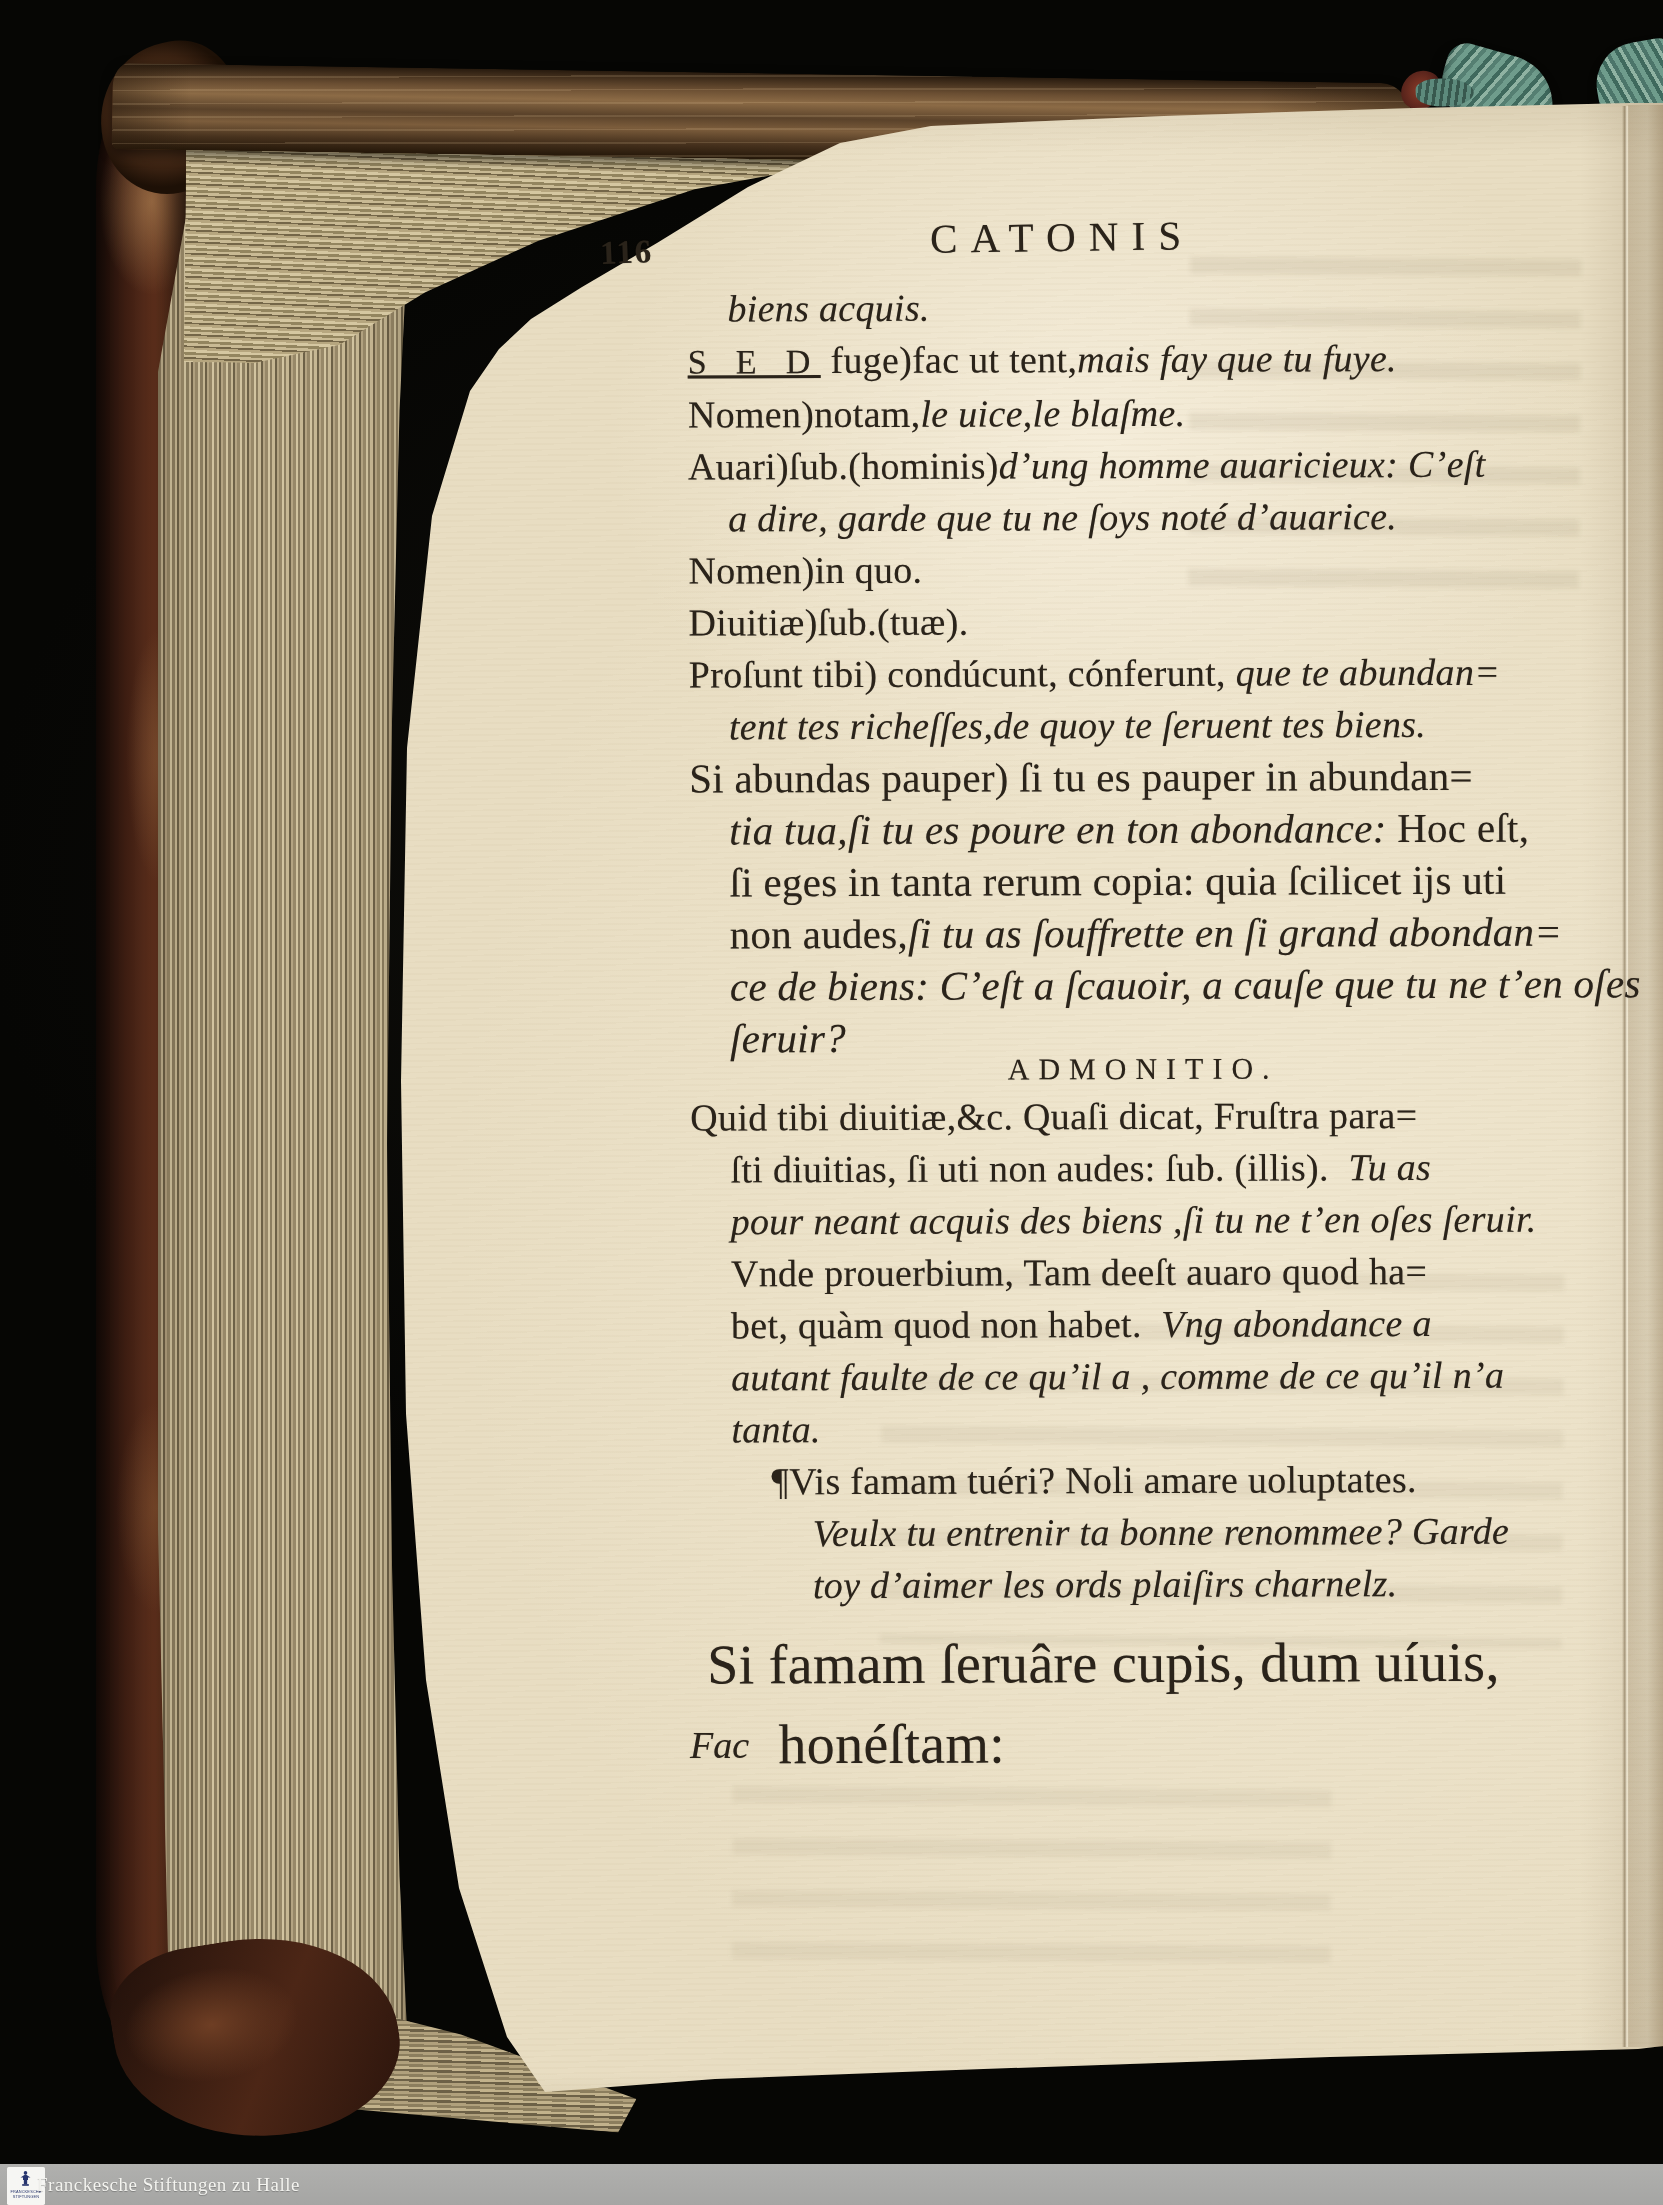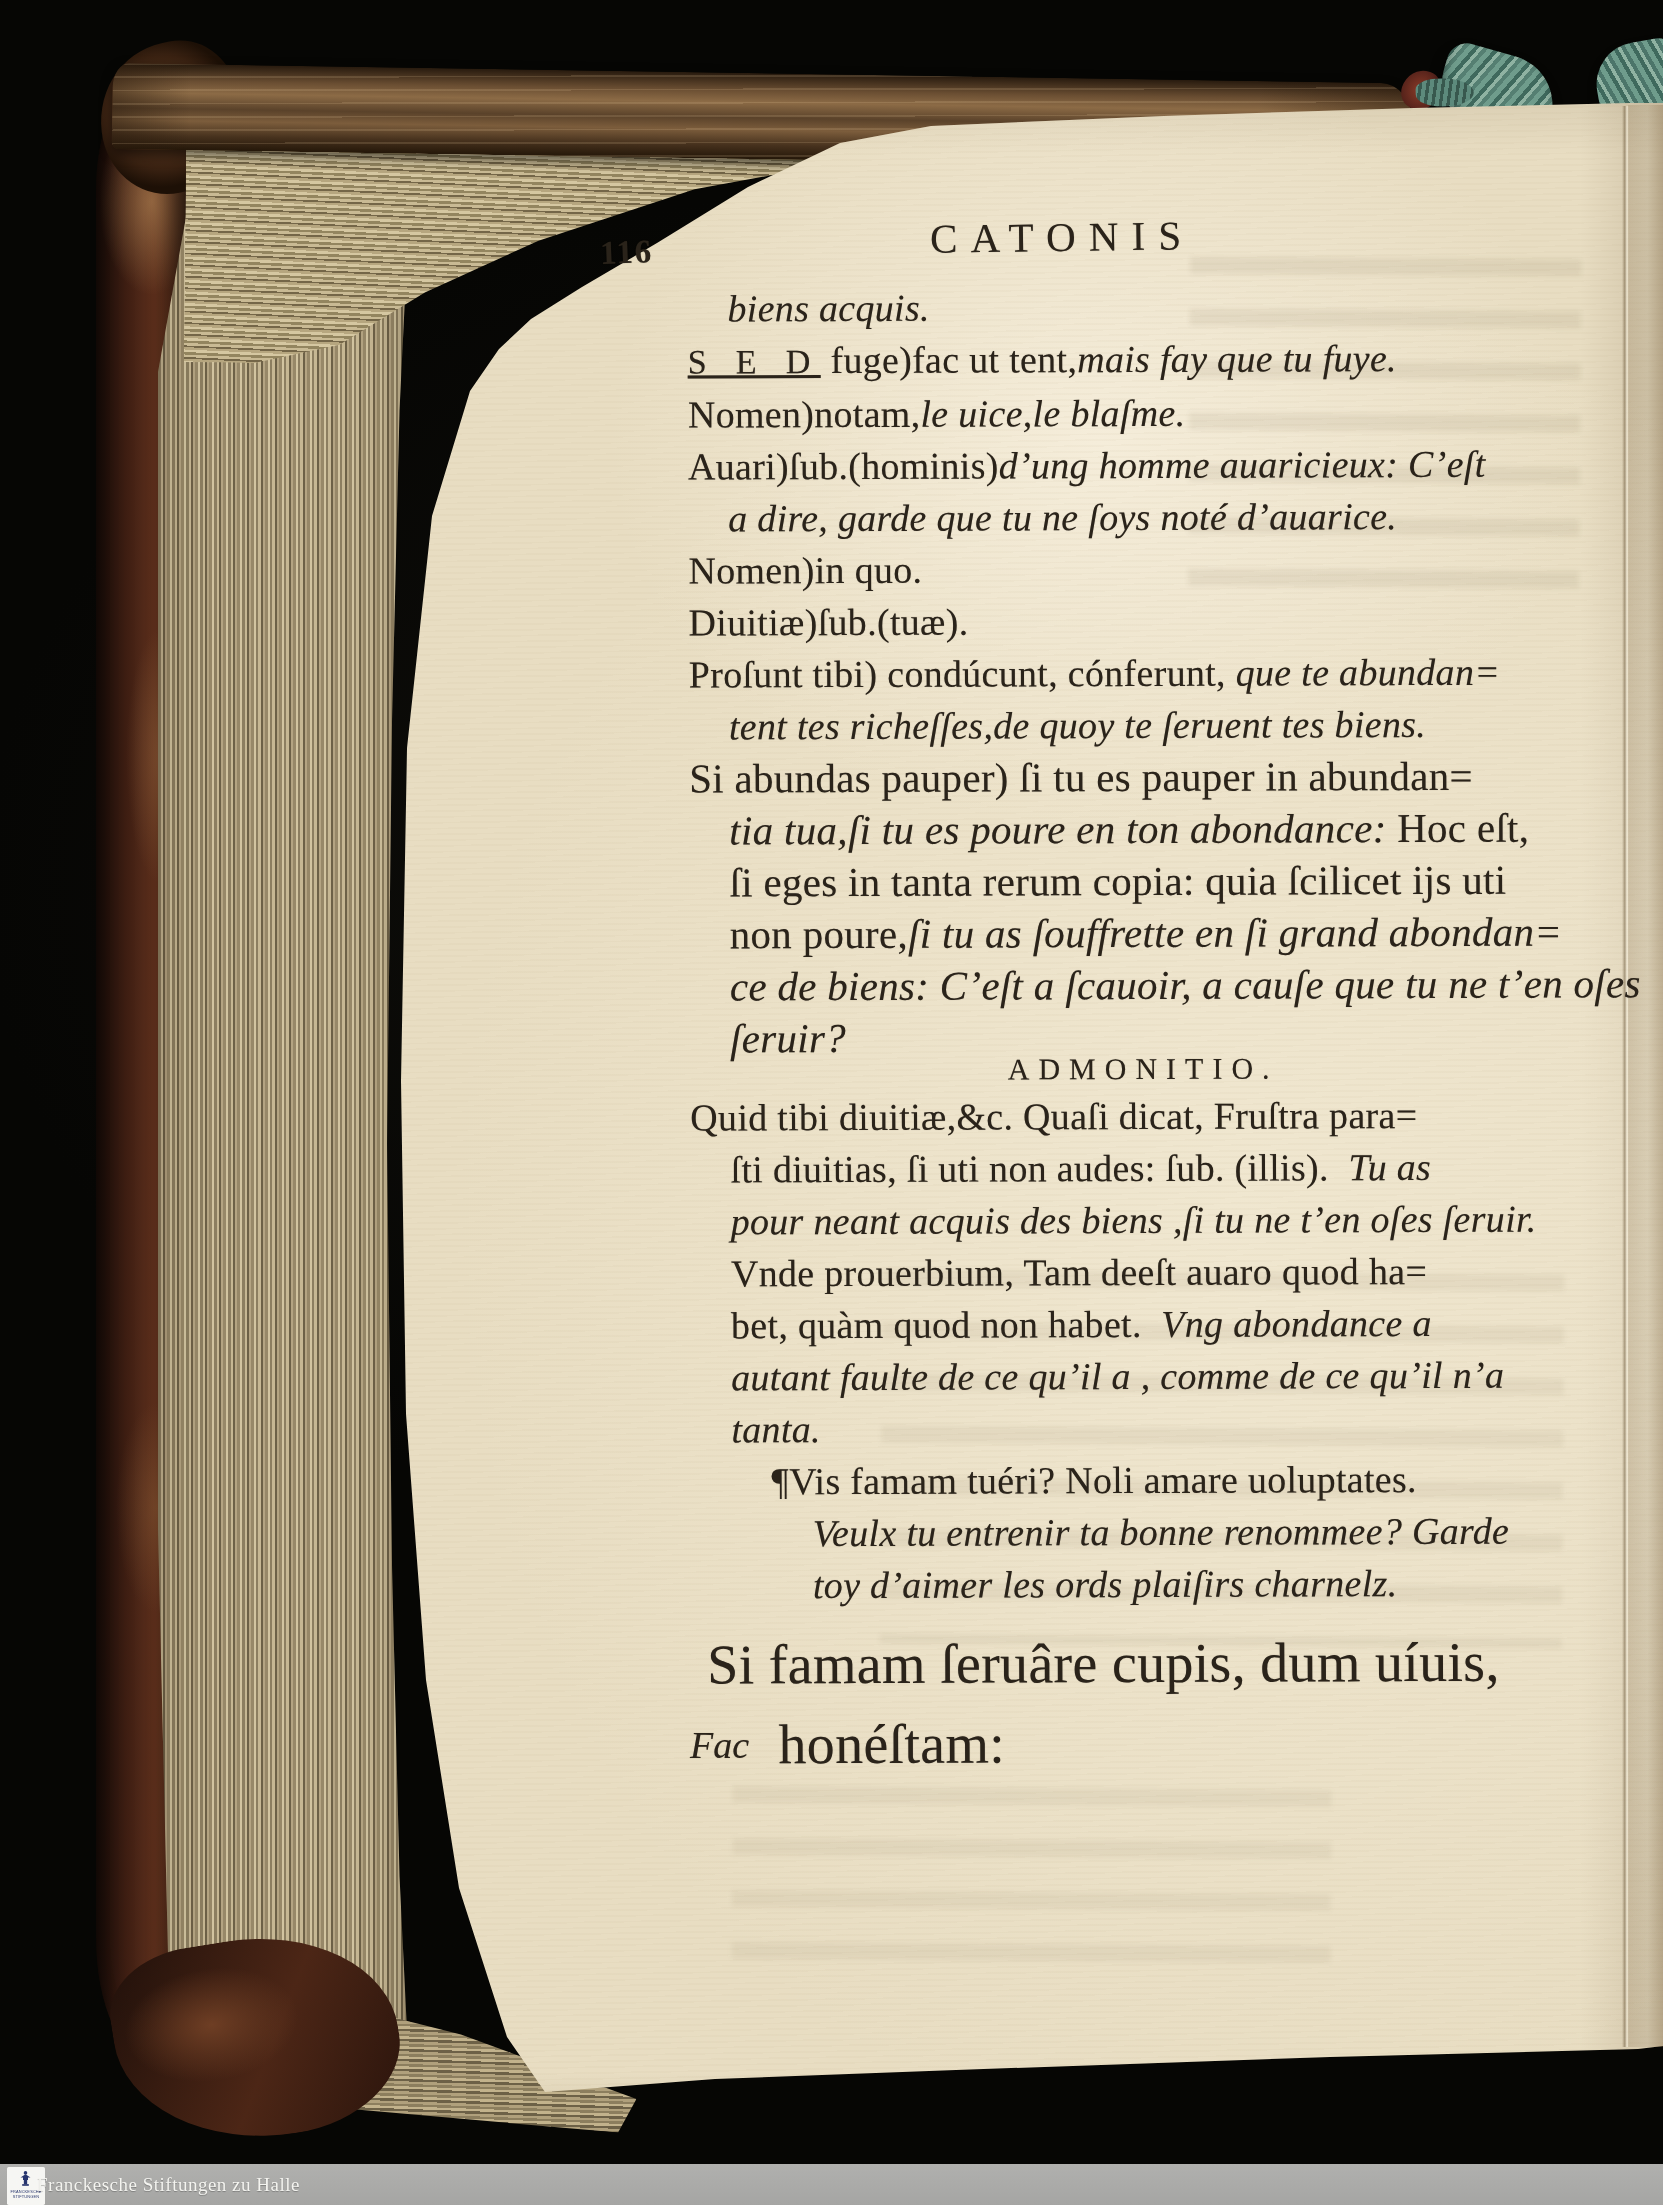--- a/index.html
+++ b/index.html
@@ -213,21 +213,21 @@
       <div class="line"><span class="s-r">Nomen)notam,</span><span class="s-i">le uice,le blaſme.</span></div>
       <div class="line"><span class="s-r">Auari)ſub.(hominis)</span><span class="s-i">d’ung homme auaricieux: C’eſt</span></div>
       <div class="line ind1"><span class="s-i">a dire, garde que tu ne ſoys noté d’auarice.</span></div>
       <div class="line"><span class="s-r">Nomen)in quo.</span></div>
       <div class="line"><span class="s-r">Diuitiæ)ſub.(tuæ).</span></div>
       <div class="line"><span class="s-r">Proſunt tibi) condúcunt, cónferunt, </span><span class="s-i">que te abundan=</span></div>
       <div class="line ind1"><span class="s-i">tent tes richeſſes,de quoy te ſeruent tes biens.</span></div>
       <div class="line lg"><span class="s-r">Si abundas pauper) ſi tu es pauper in abundan=</span></div>
       <div class="line lg ind1"><span class="s-i">tia tua,ſi tu es poure en ton abondance: </span><span class="s-r">Hoc eſt,</span></div>
       <div class="line lg ind1"><span class="s-r">ſi eges in tanta rerum copia: quia ſcilicet ijs uti</span></div>
-      <div class="line lg ind1"><span class="s-r">non poure,</span><span class="s-i">ſi tu as ſouffrette en ſi grand abondan=</span></div>
+      <div class="line lg ind1"><span class="s-r">non audes,</span><span class="s-i">ſi tu as ſouffrette en ſi grand abondan=</span></div>
       <div class="line lg ind1"><span class="s-i">ce de biens: C’eſt a ſcauoir, a cauſe que tu ne t’en oſes</span></div>
       <div class="line lg ind1"><span class="s-i">ſeruir?</span></div>
       <div class="line admonitio"><span class="s-r">ADMONITIO.</span></div>
       <div class="line"><span class="s-r">Quid tibi diuitiæ,&amp;c. Quaſi dicat, Fruſtra para=</span></div>
       <div class="line ind1"><span class="s-r">ſti diuitias, ſi uti non audes: ſub. (illis).</span><span class="s-i">  Tu as</span></div>
       <div class="line ind1"><span class="s-i">pour neant acquis des biens ,ſi tu ne t’en oſes ſeruir.</span></div>
       <div class="line ind1"><span class="s-r">Vnde prouerbium, Tam deeſt auaro quod ha=</span></div>
       <div class="line ind1"><span class="s-r">bet, quàm quod non habet.</span><span class="s-i">  Vng abondance a</span></div>
       <div class="line ind1"><span class="s-i">autant faulte de ce qu’il a , comme de ce qu’il n’a</span></div>
       <div class="line ind1"><span class="s-i">tanta.</span></div>

